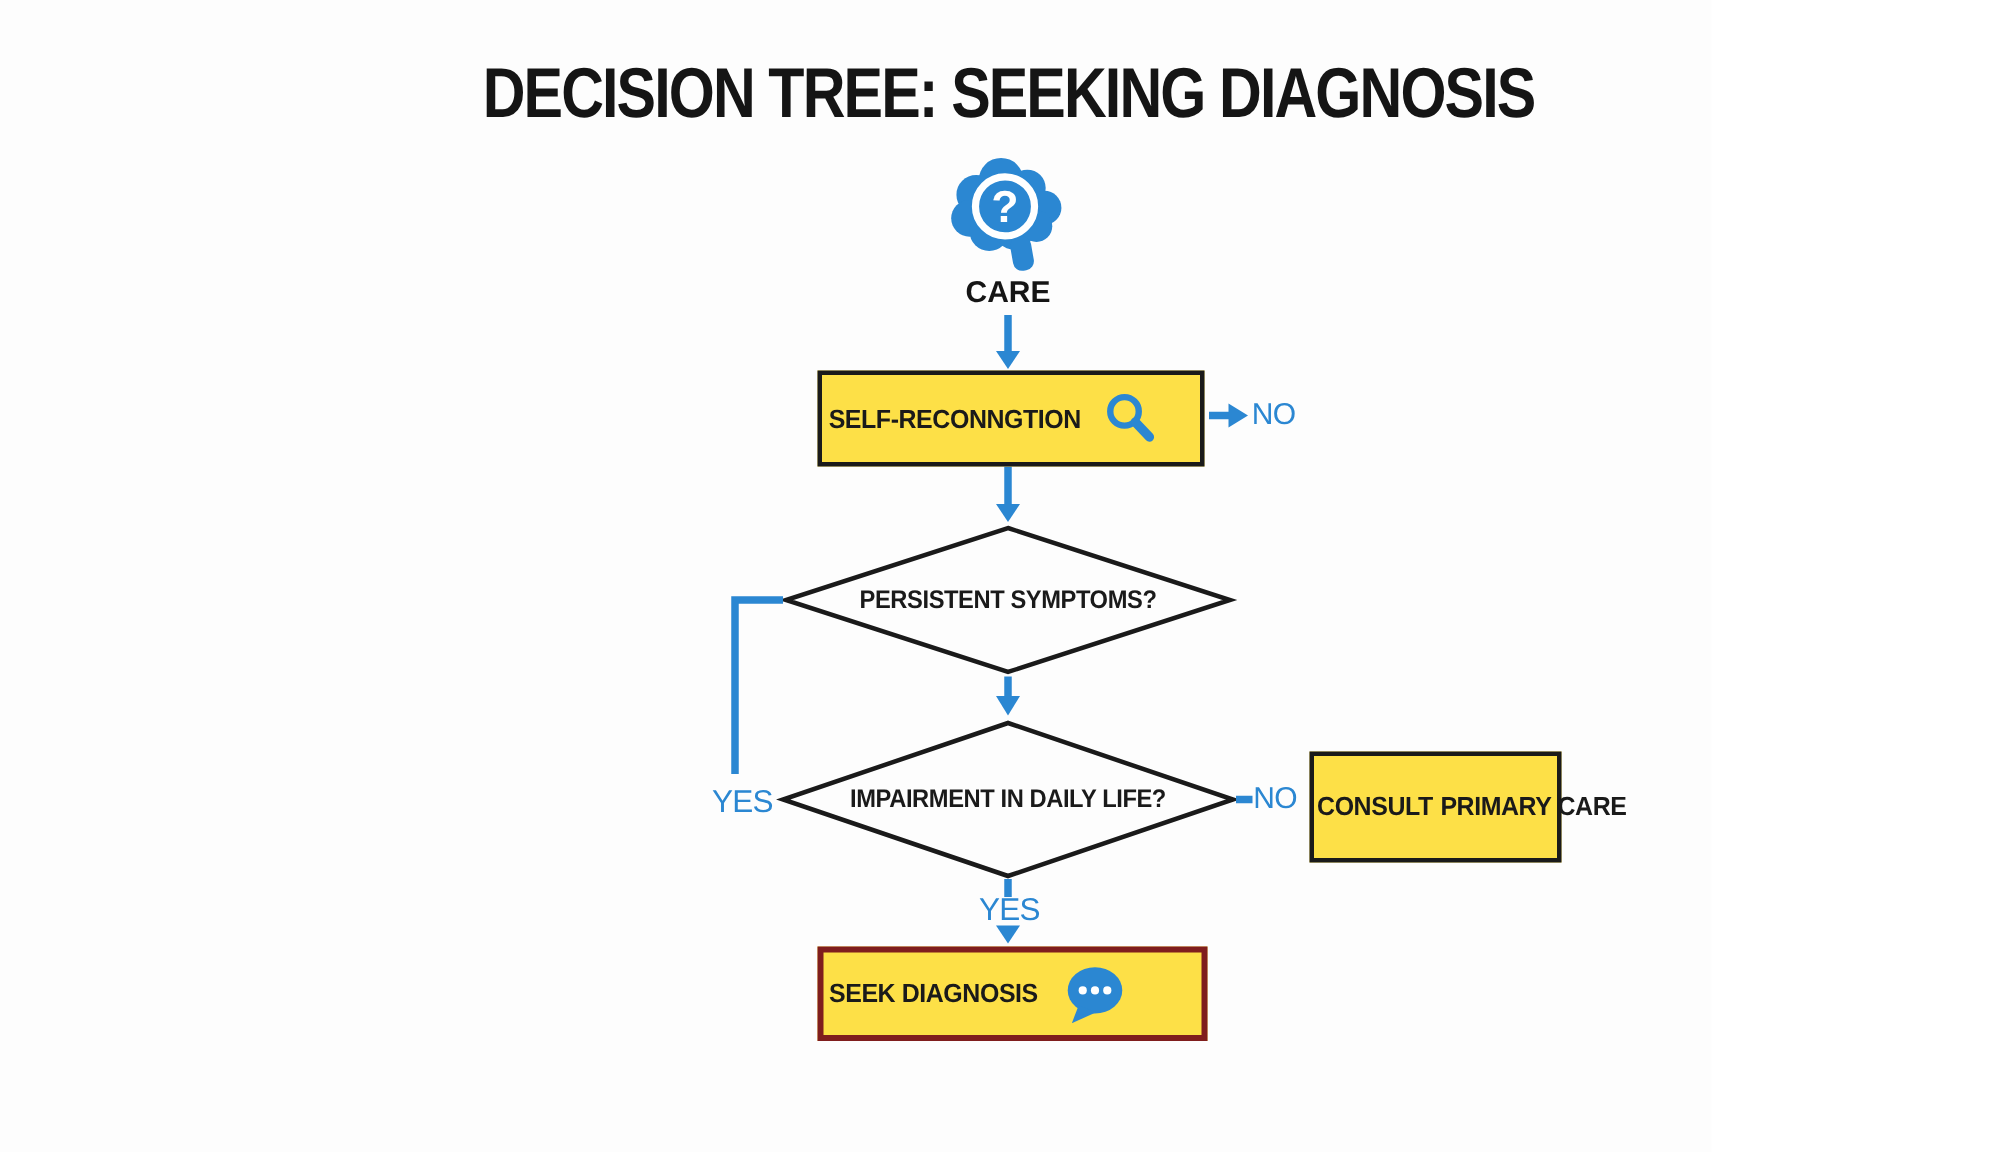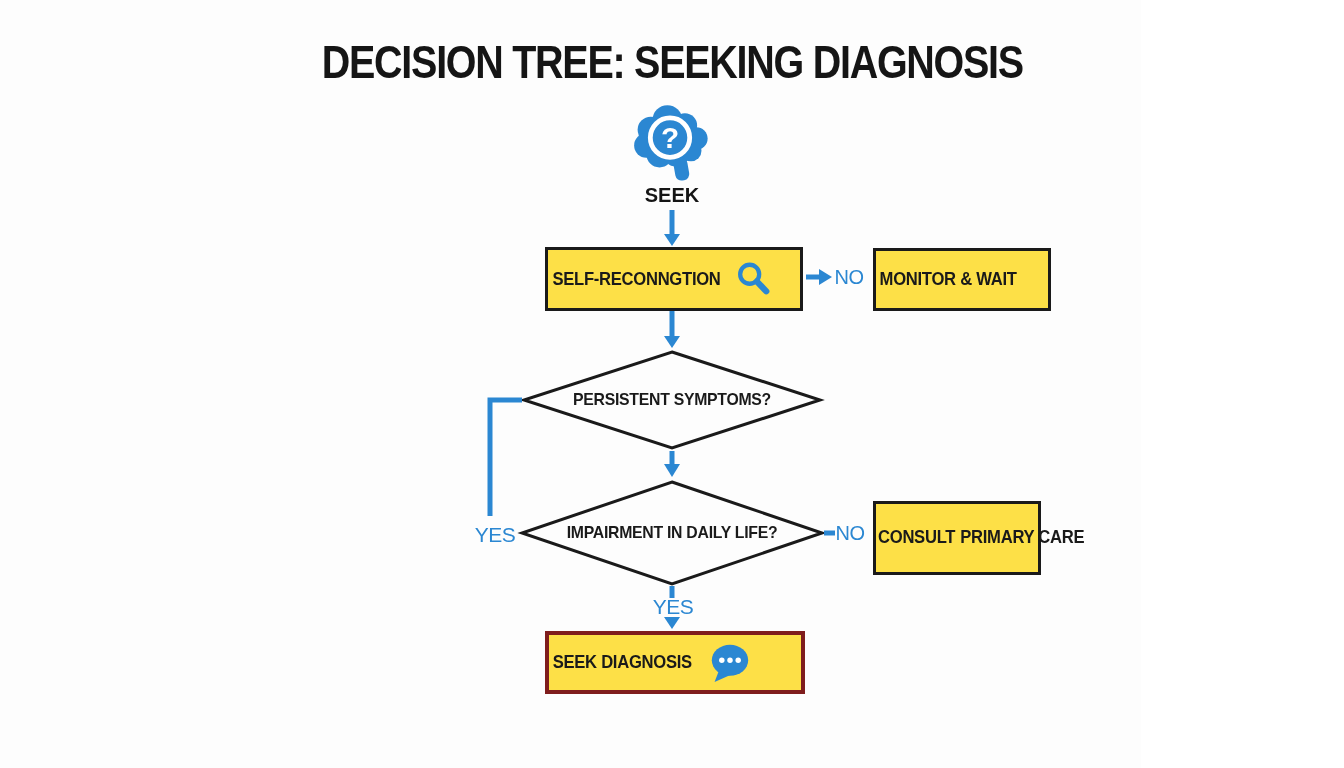--- a/index.html
+++ b/index.html
@@ -60,21 +60,21 @@
       <circle cx="23" cy="52" r="14"></circle>
       <circle cx="38" cy="62" r="15"></circle>
       <circle cx="57" cy="61" r="15"></circle>
       <circle cx="74" cy="58" r="12"></circle>
       <rect x="55" y="66" width="16" height="26" rx="7" transform="rotate(-10 63 79)"></rect>
     </g>
     <circle cx="50" cy="43" r="22.5" fill="#2b87d2" stroke="#ffffff" stroke-width="5.5"></circle>
     <text x="50" y="55" text-anchor="middle" font-family="Liberation Sans, sans-serif" font-size="34" font-weight="bold" fill="#ffffff">?</text>
   </svg>
 
-  <div class="start-label">SEEK</div>
+  <div class="start-label">CARE</div>
 
   <svg class="overlay" width="1344" height="768" viewBox="0 0 1344 768">
 
     <polygon points="672,352 820,400 672,448 524,400" fill="#fdfdfd" stroke="#1a1a1a" stroke-width="3"></polygon>
     <polygon points="672,482 822,533 672,584 522,533" fill="#fdfdfd" stroke="#1a1a1a" stroke-width="3"></polygon>
 
     <g stroke="#2b87d2" fill="#2b87d2" stroke-width="5">
       <g>
         <line x1="672" y1="210" x2="672" y2="236"></line>
         <polygon points="664,234 680,234 672,246" stroke="none"></polygon>
@@ -105,23 +105,20 @@
   </svg>
 
   <div class="box" id="box-selfrec">
     <span class="lbl">SELF-RECONNGTION</span>
     <svg class="icon" width="38" height="38" viewBox="0 0 40 40">
       <circle cx="16.5" cy="15" r="10" fill="none" stroke="#2b87d2" stroke-width="4.5"></circle>
       <line x1="24" y1="22.5" x2="34" y2="33" stroke="#2b87d2" stroke-width="6.5" stroke-linecap="round"></line>
     </svg>
   </div>
 
-  <div class="box" id="box-monitor">
-    <span class="lbl">MONITOR &amp; WAIT</span>
-  </div>
 
   <div class="box" id="box-consult">
     <span class="lbl">CONSULT</span>
     <span class="lbl">PRIMARY CARE</span>
   </div>
 
   <div class="box" id="box-seek">
     <span class="lbl">SEEK DIAGNOSIS</span>
     <svg class="icon" width="44" height="40" viewBox="0 0 48 44">
       <ellipse cx="24" cy="19" rx="20" ry="17" fill="#2b87d2"></ellipse>

